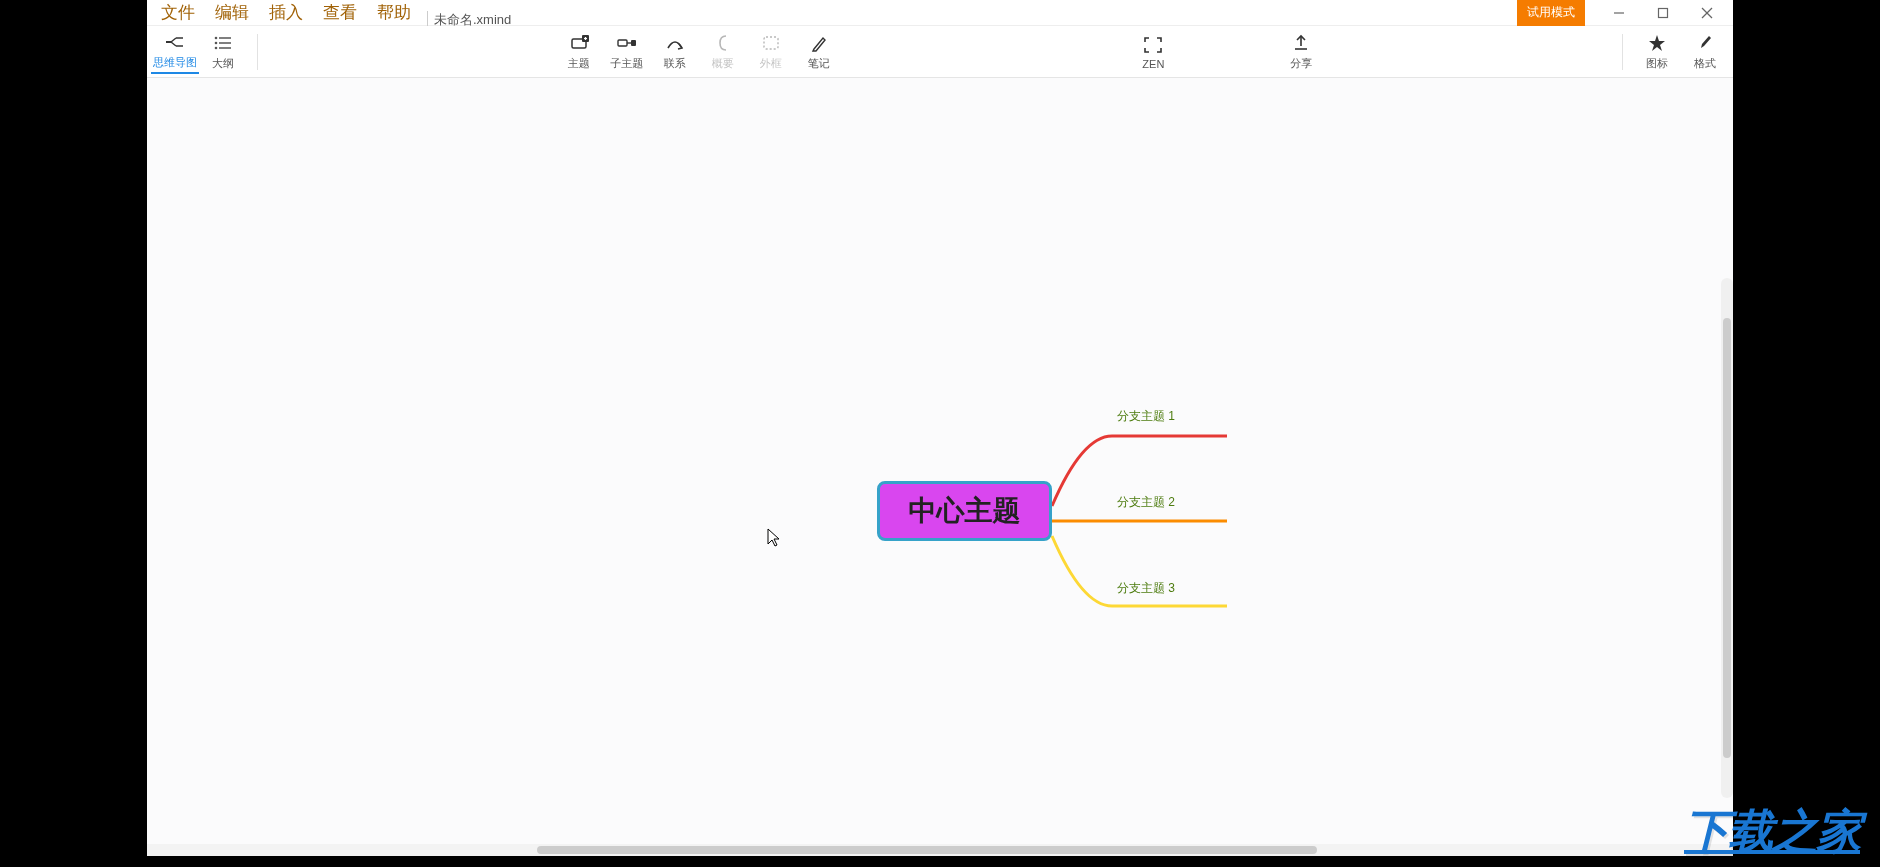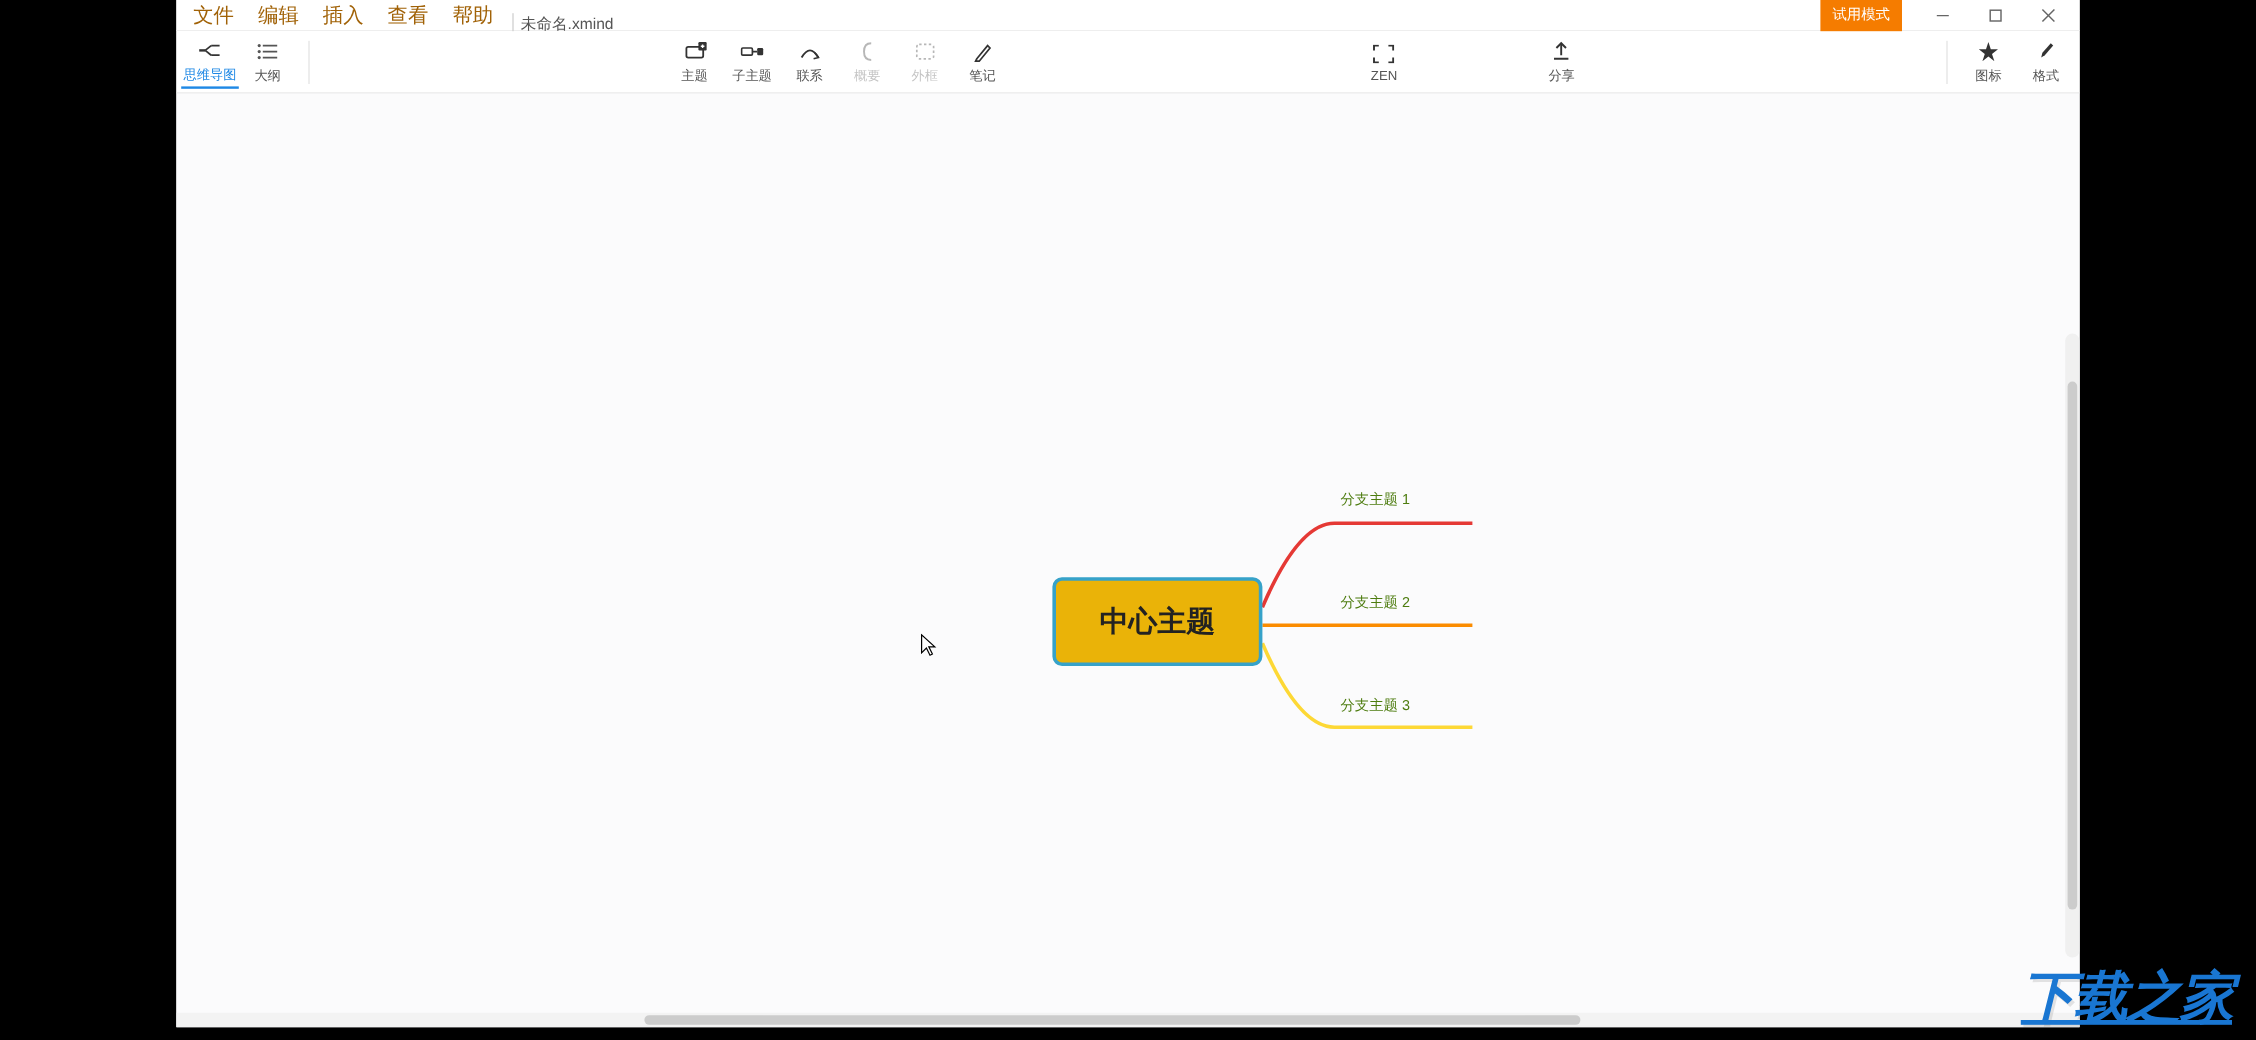--- a/index.html
+++ b/index.html
@@ -133,28 +133,28 @@
 .mindmap {
   position: absolute;
   left: 730px;
   top: 330px;
 }
 .center-topic {
   position: absolute;
   left: 0;
   top: 73px;
   width: 175px;
-  height: 74px;
+  height: 60px;
   border: 3px solid #36a2c9;
   border-radius: 8px;
-  background: #eab308;
+  background: #d946ef;
   display: flex;
   align-items: center;
   justify-content: center;
-  font-size: 24px;
+  font-size: 28px;
   font-weight: bold;
   color: #222;
 }
 .branch-label {
   position: absolute;
   font-size: 12px;
   color: #4d7c0f;
   white-space: nowrap;
 }
 .svg-lines {

